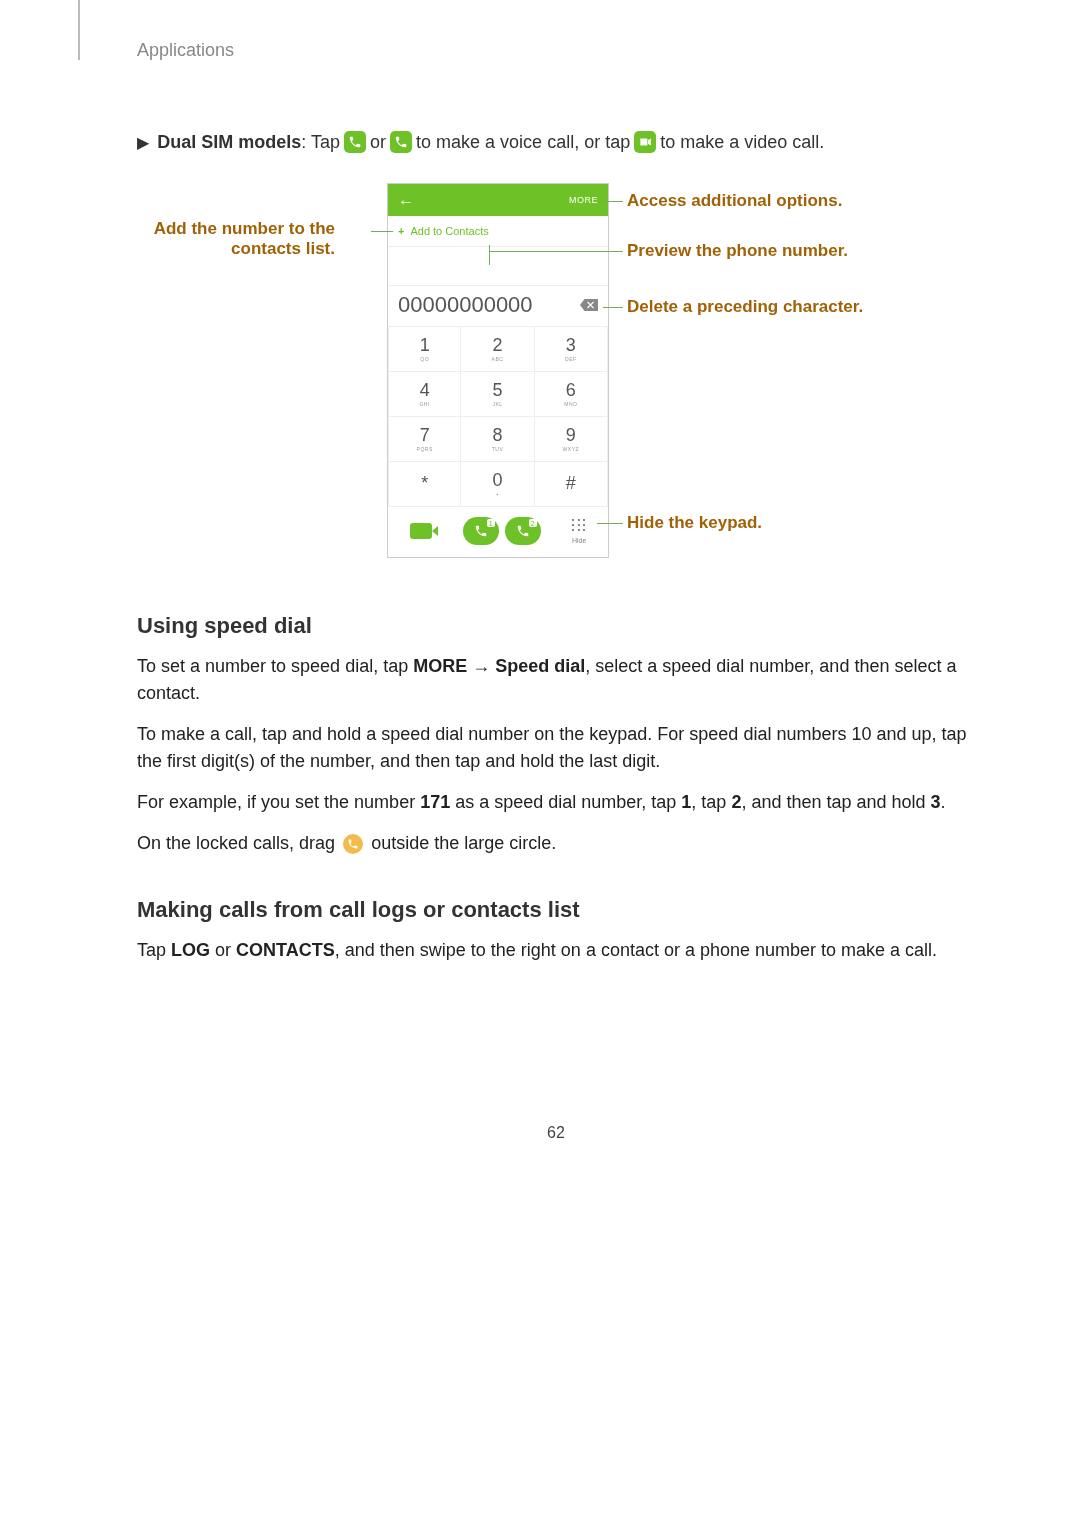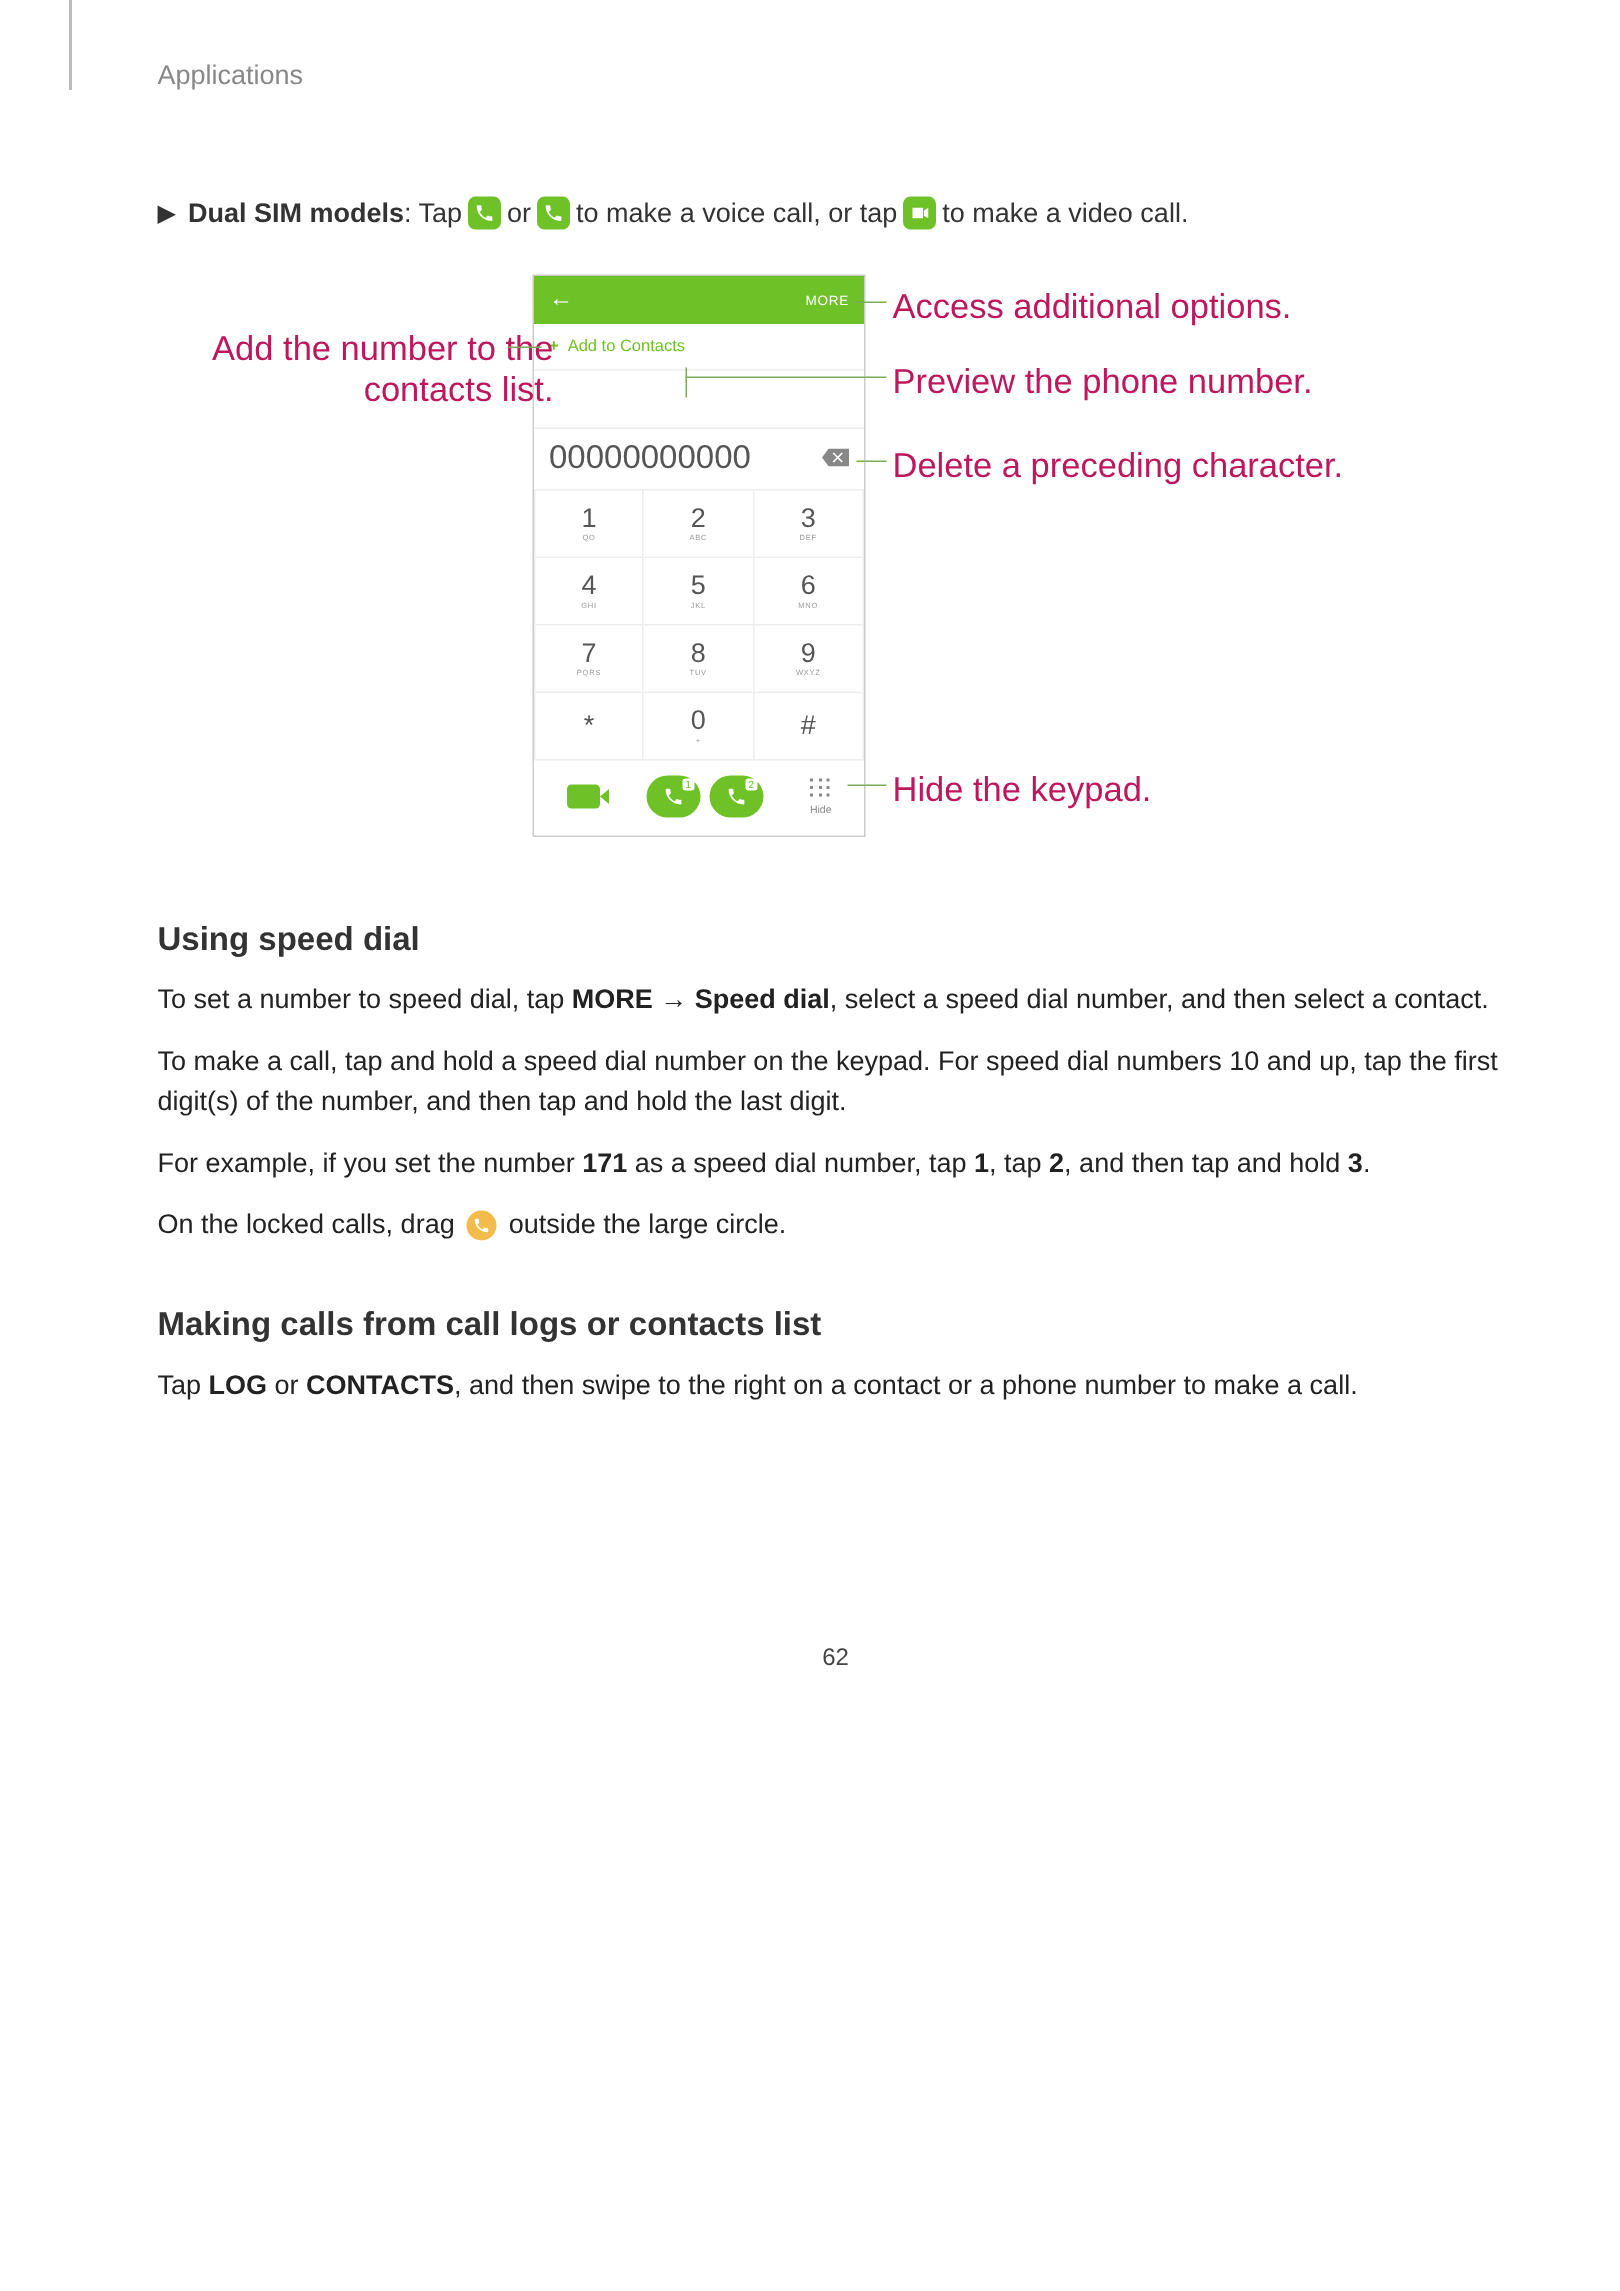--- a/index.html
+++ b/index.html
@@ -4,23 +4,24 @@
 <style>
   body {
     font-family: Arial, Helvetica, sans-serif;
     color: #333;
     margin: 0;
     padding: 0;
     width: 1080px;
     background: #fff;
   }
   .page {
-    padding: 40px 71px 60px 105px;
+    padding: 40px 105px 60px 105px;
     position: relative;
     box-sizing: border-box;
+    margin-left: 32px;
   }
   .left-vert {
     position: absolute;
     left: 46px;
     top: 0;
     width: 2px;
     height: 60px;
     background: #bbb;
   }
   .header-label {
@@ -192,23 +193,24 @@
     height: 14px;
     display: grid;
     grid-template-columns: repeat(3, 1fr);
     grid-template-rows: repeat(3, 1fr);
     gap: 2px;
   }
   .hide-kp .grid span { background: #888; width: 2px; height: 2px; }
   .hide-kp .lbl { font-size: 7px; color: #888; margin-top: 4px; }
   .callout {
     position: absolute;
-    font-size: 23px;
-    color: #be185d;
+    font-size: 17px;
+    color: #a16207;
     white-space: nowrap;
+    font-weight: bold;
   }
   .callout.right { text-align: left; }
   .callout.left { text-align: right; }
   .leader {
     position: absolute;
     background: #79ab5b;
     height: 1px;
   }
   .leader.v {
     width: 1px;

